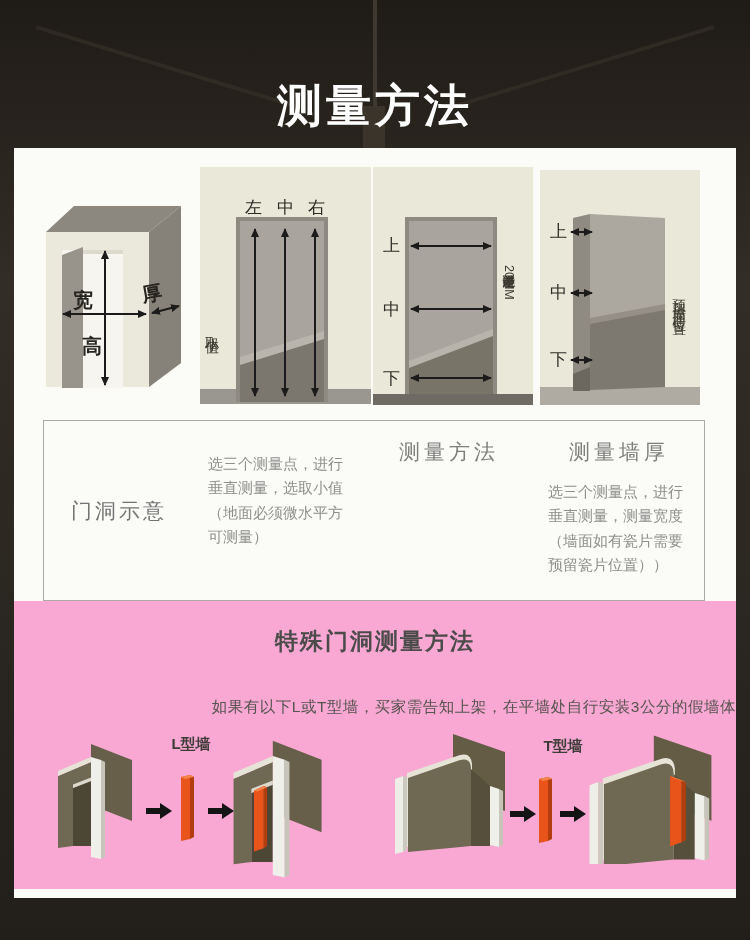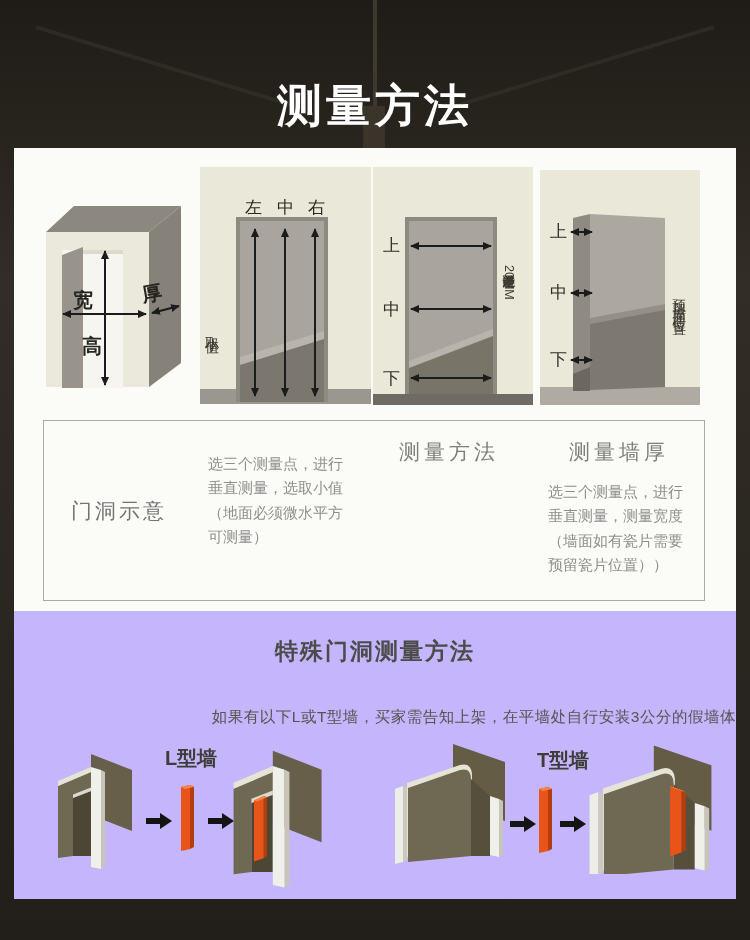--- a/index.html
+++ b/index.html
@@ -28,34 +28,34 @@
     position:absolute;left:29px;top:272px;width:660px;height:179px;
     border:1px solid #a9a9a7;display:flex;background:#fbfbf8;
   }
   .tbl-label{
     width:150px;display:flex;align-items:center;justify-content:center;
     font-size:21px;color:#737373;letter-spacing:3px;
   }
   .tbl-col{flex:1;padding-top:17px;}
   .tbl-head{text-align:center;font-size:21px;color:#7e7e7c;letter-spacing:4px;font-weight:500;}
   .tbl-body{width:142px;margin:14px auto 10px;font-size:15px;line-height:1.62;color:#8e8e8c;}
-  .section{position:absolute;left:0;top:463px;width:722px;height:288px;background:#c4b5fd;}
+  .section{position:absolute;left:0;top:453px;width:722px;height:288px;background:#f9a8d4;}
   .sec-head{
     position:absolute;left:0;top:25px;width:722px;text-align:center;
     font-size:23px;font-weight:700;color:#4b4b49;letter-spacing:2px;
   }
   .sec-sub{
     position:absolute;left:0;top:96px;width:722px;text-align:right;
     font-size:15.5px;color:#56544f;letter-spacing:.5px;
   }
   .wall{position:absolute;}
   .wall svg{display:block;}
   .wall-label{
     position:absolute;width:90px;text-align:center;
-    font-size:20px;font-weight:700;color:#3e3c36;
+    font-size:15px;font-weight:700;color:#3e3c36;
   }
   .step-arrow{position:absolute;}
   .orangebar{position:absolute;}
 </style>
 </head>
 <body>
 
 <svg width="0" height="0" style="position:absolute">
   <defs>
     <marker id="ah" markerUnits="userSpaceOnUse" markerWidth="9" markerHeight="8" refX="8" refY="4" orient="auto-start-reverse">

